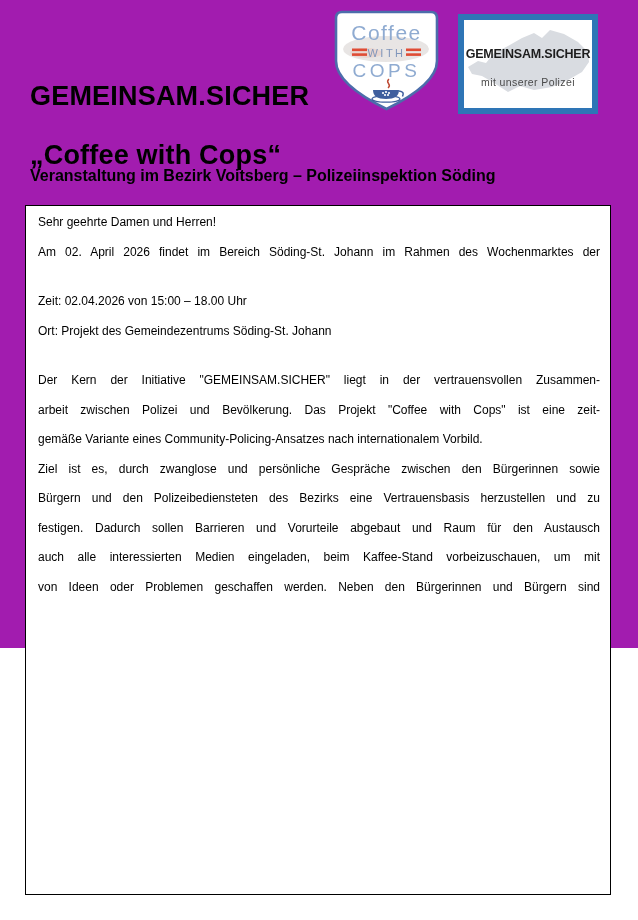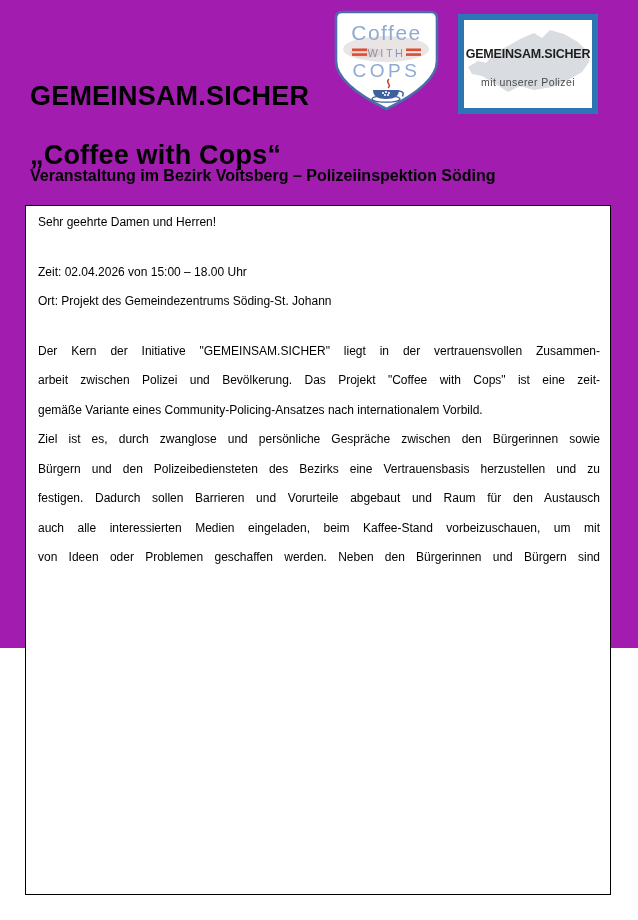--- a/index.html
+++ b/index.html
@@ -106,20 +106,21 @@
     <div class="gs-title">GEMEINSAM.SICHER</div>
     <div class="gs-tagline">mit unserer Polizei</div>
   </div>
 
   <h1 class="title-1">GEMEINSAM.SICHER</h1>
   <h2 class="title-2">„Coffee with Cops“</h2>
   <h3 class="event-line">Veranstaltung im Bezirk Voitsberg – Polizeiinspektion Söding</h3>
 
   <div class="letterbox">
       <div class="line body-left">Sehr geehrte Damen und Herren!</div>
+      <div class="line body-justify">Am 02. April 2026 findet im Bereich Söding-St. Johann im Rahmen des Wochenmarktes der</div>
       <div class="blank" style="height: 20px;"></div>
       <div class="line body-left">Zeit: 02.04.2026 von 15:00 – 18.00 Uhr</div>
       <div class="line body-left">Ort: Projekt des Gemeindezentrums Söding-St. Johann</div>
       <div class="blank" style="height: 20px;"></div>
       <div class="line body-justify">Der Kern der Initiative "GEMEINSAM.SICHER" liegt in der vertrauensvollen Zusammen-</div>
       <div class="line body-justify">arbeit zwischen Polizei und Bevölkerung. Das Projekt "Coffee with Cops" ist eine zeit-</div>
       <div class="line body-left">gemäße Variante eines Community-Policing-Ansatzes nach internationalem Vorbild.</div>
       <div class="line body-justify">Ziel ist es, durch zwanglose und persönliche Gespräche zwischen den Bürgerinnen sowie</div>
       <div class="line body-justify">Bürgern und den Polizeibediensteten des Bezirks eine Vertrauensbasis herzustellen und zu</div>
       <div class="line body-justify">festigen. Dadurch sollen Barrieren und Vorurteile abgebaut und Raum für den Austausch</div>

